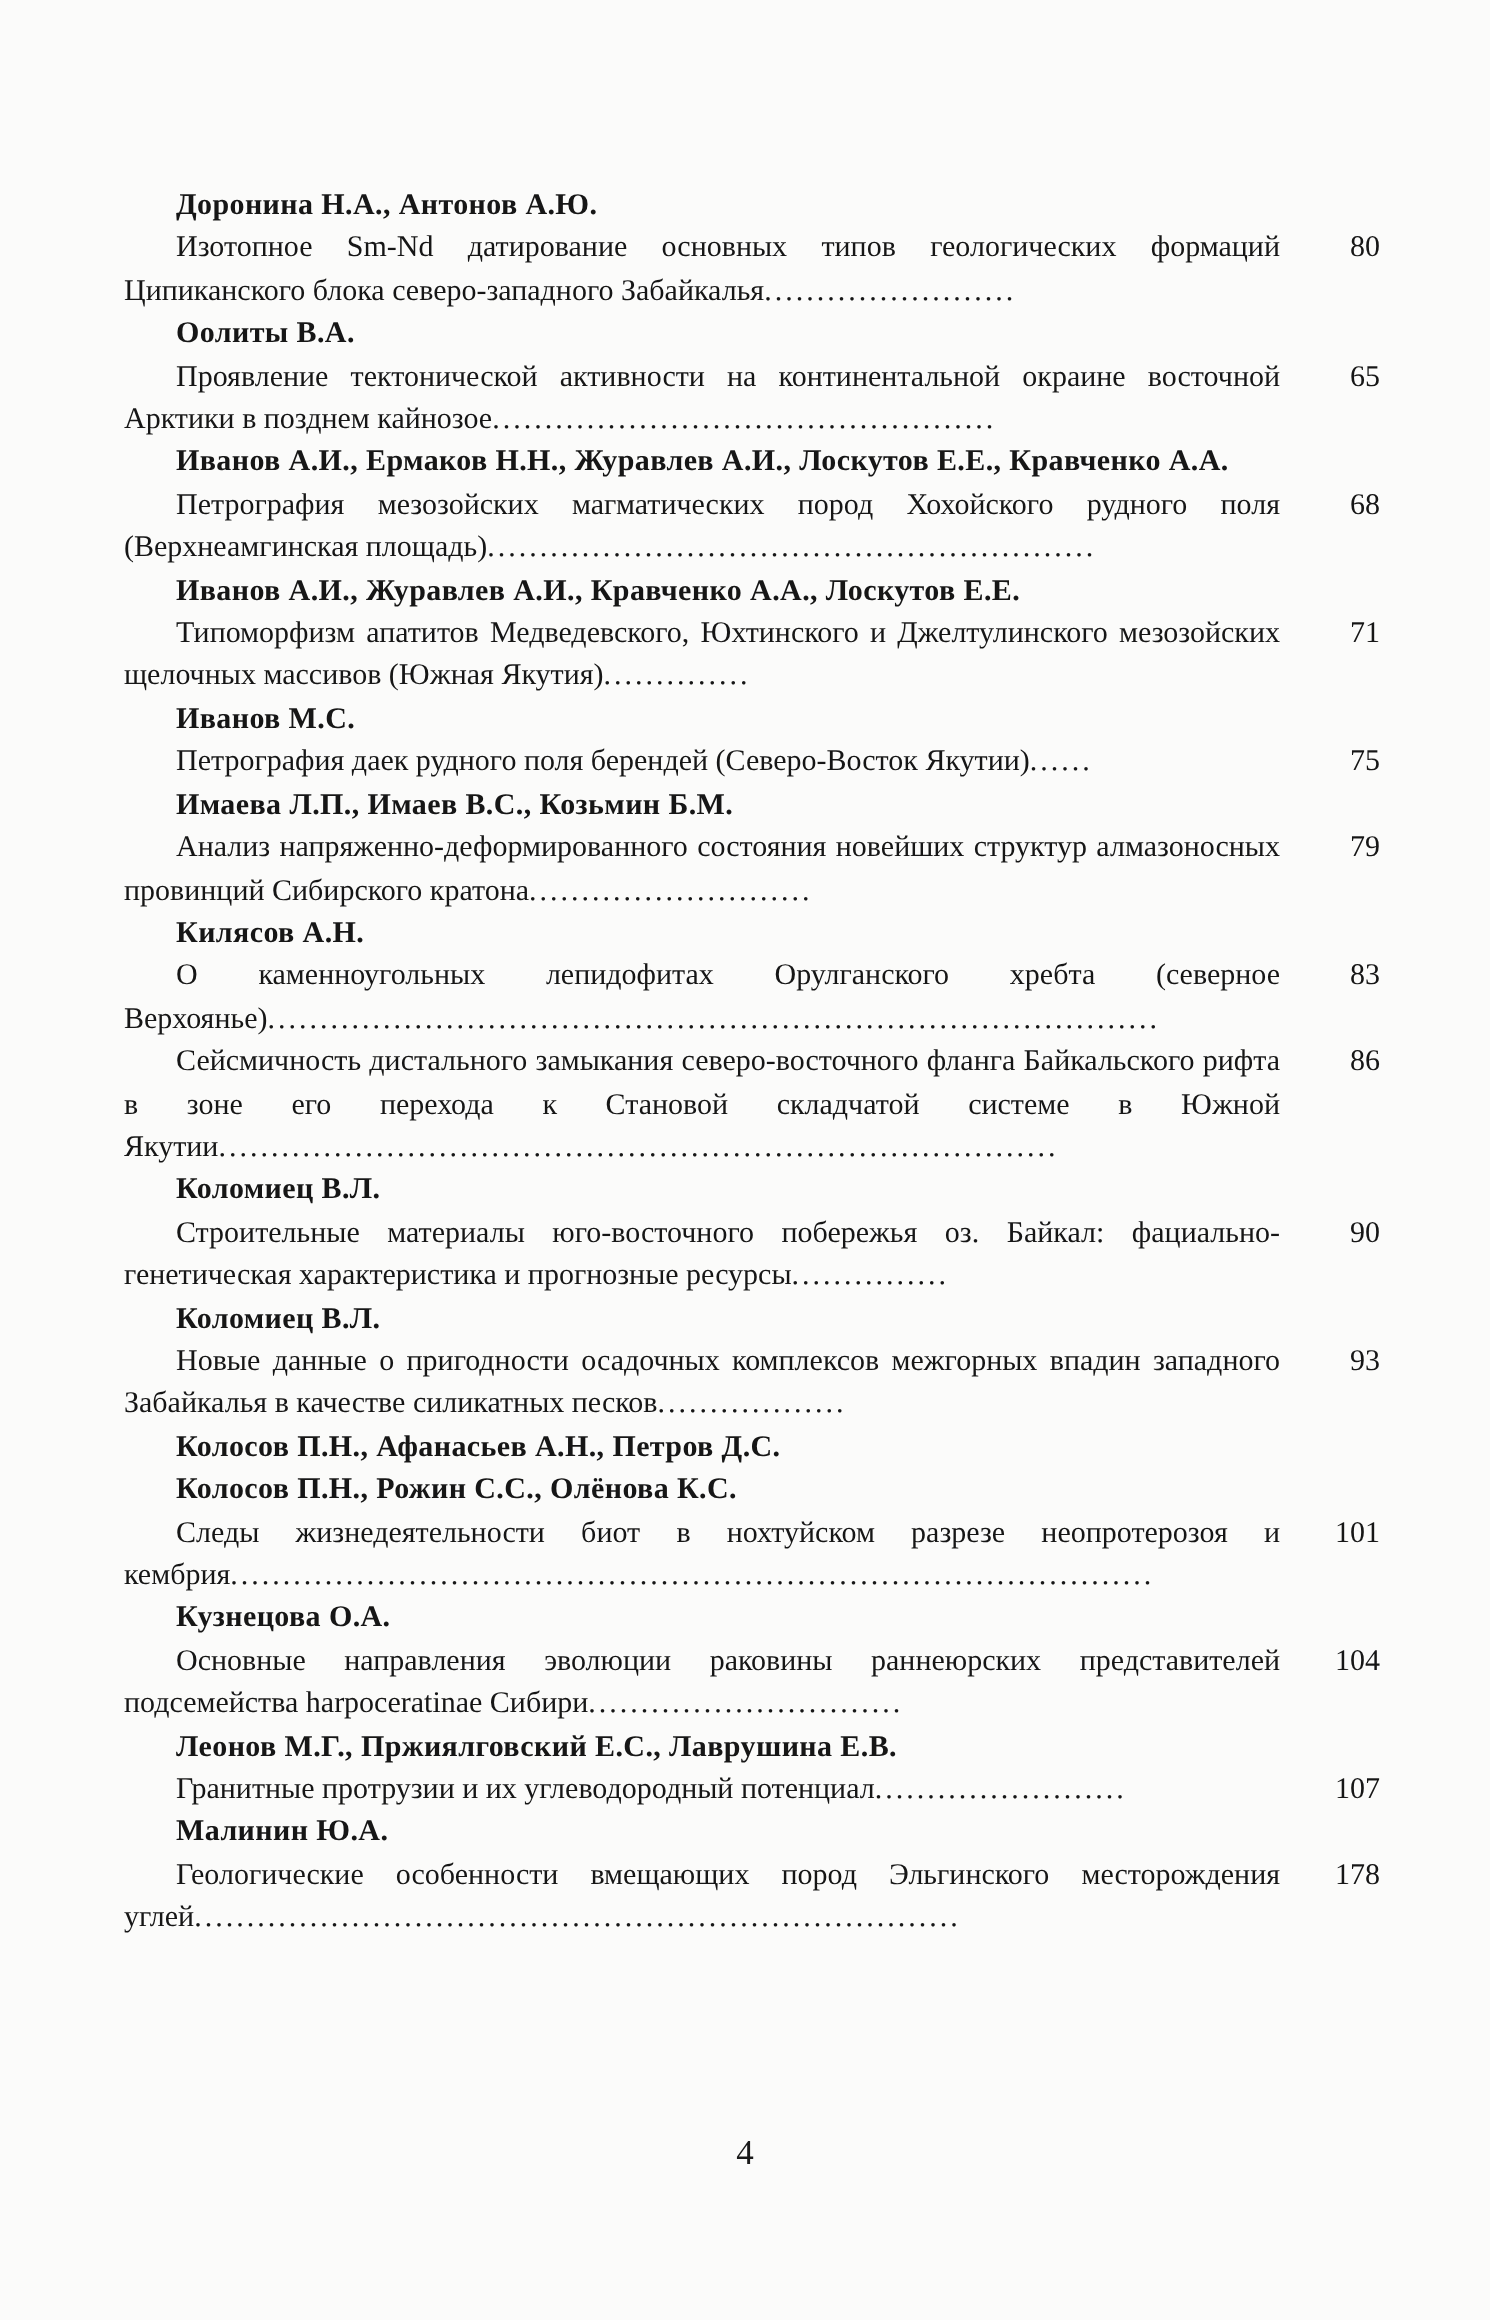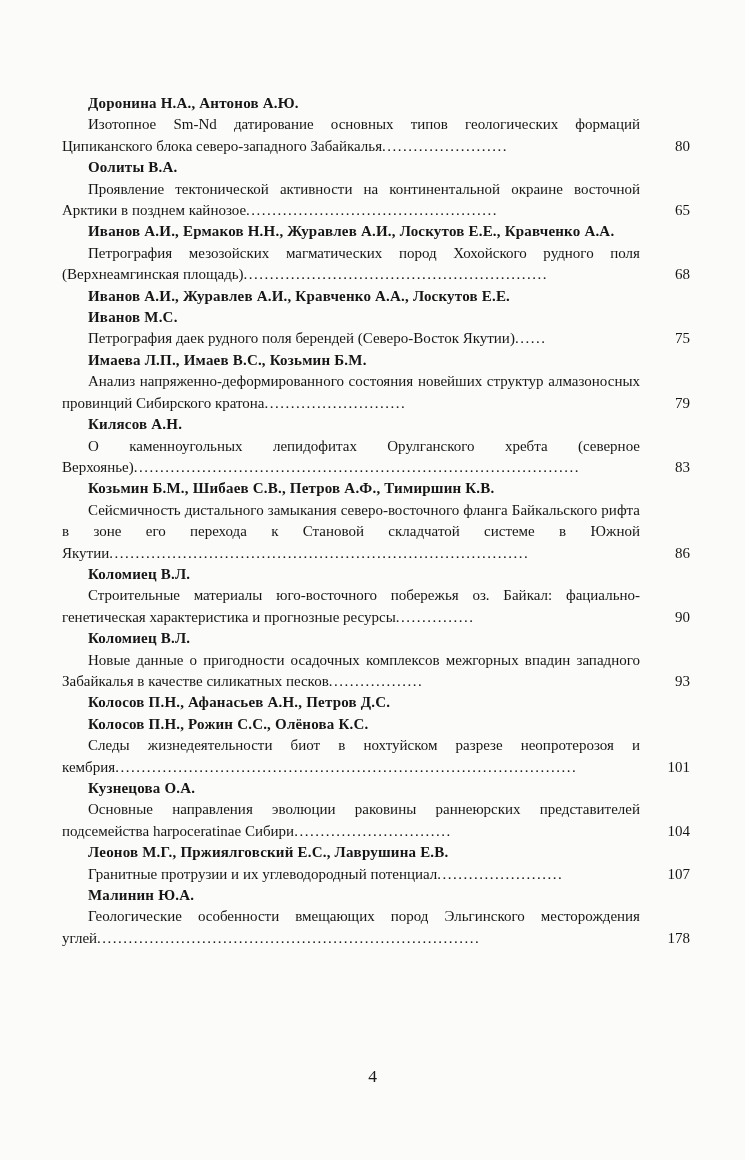--- a/index.html
+++ b/index.html
@@ -29,21 +29,21 @@
   .entry { margin: 0; }
   .authors {
     margin: 0;
     font-weight: bold;
     text-align: justify;
     text-indent: 26px;
     letter-spacing: 0.2px;
   }
   .title-row {
     display: flex;
-    align-items: flex-end;
+    align-items: flex-start;
   }
   .title {
     margin: 0;
     flex: 1 1 auto;
     min-width: 0;
     text-align: justify;
     text-indent: 26px;
   }
   .leader {
     word-break: break-all;
@@ -90,20 +90,24 @@
   <div class="entry">
     <p class="authors">Иванов А.И., Ермаков Н.Н., Журавлев А.И., Лоскутов Е.Е., Кравченко А.А.</p>
     <div class="title-row">
       <p class="title"><span>Петрография мезозойских магматических пород Хохойского рудного поля (Верхнеамгинская площадь)</span><span class="leader">..........................................................</span></p>
       <span class="pageref">68</span>
     </div>
   </div>
 
   <div class="entry">
     <p class="authors">Иванов А.И., Журавлев А.И., Кравченко А.А., Лоскутов Е.Е.</p>
+    <div class="title-row">
+      <p class="title"><span>Типоморфизм апатитов Медведевского, Юхтинского и Джелтулинского мезозойских щелочных массивов (Южная Якутия)</span><span class="leader">..............</span></p>
+      <span class="pageref">71</span>
+    </div>
   </div>
 
   <div class="entry">
     <p class="authors">Иванов М.С.</p>
     <div class="title-row">
       <p class="title"><span>Петрография даек рудного поля берендей (Северо-Восток Якутии)</span><span class="leader">......</span></p>
       <span class="pageref">75</span>
     </div>
   </div>
 
@@ -117,21 +121,20 @@
 
   <div class="entry">
     <p class="authors">Килясов А.Н.</p>
     <div class="title-row">
       <p class="title"><span>О каменноугольных лепидофитах Орулганского хребта (северное Верхоянье)</span><span class="leader">.....................................................................................</span></p>
       <span class="pageref">83</span>
     </div>
   </div>
 
   <div class="entry">
-    <p class="authors">Козьмин Б.М., Шибаев С.В., Петров А.Ф., Тимиршин К.В.</p>
     <div class="title-row">
       <p class="title"><span>Сейсмичность дистального замыкания северо-восточного фланга Байкальского рифта в зоне его перехода к Становой складчатой системе в Южной Якутии</span><span class="leader">................................................................................</span></p>
       <span class="pageref">86</span>
     </div>
   </div>
 
   <div class="entry">
     <p class="authors">Коломиец В.Л.</p>
     <div class="title-row">
       <p class="title"><span>Строительные материалы юго-восточного побережья оз. Байкал: фациально-генетическая характеристика и прогнозные ресурсы</span><span class="leader">...............</span></p>

